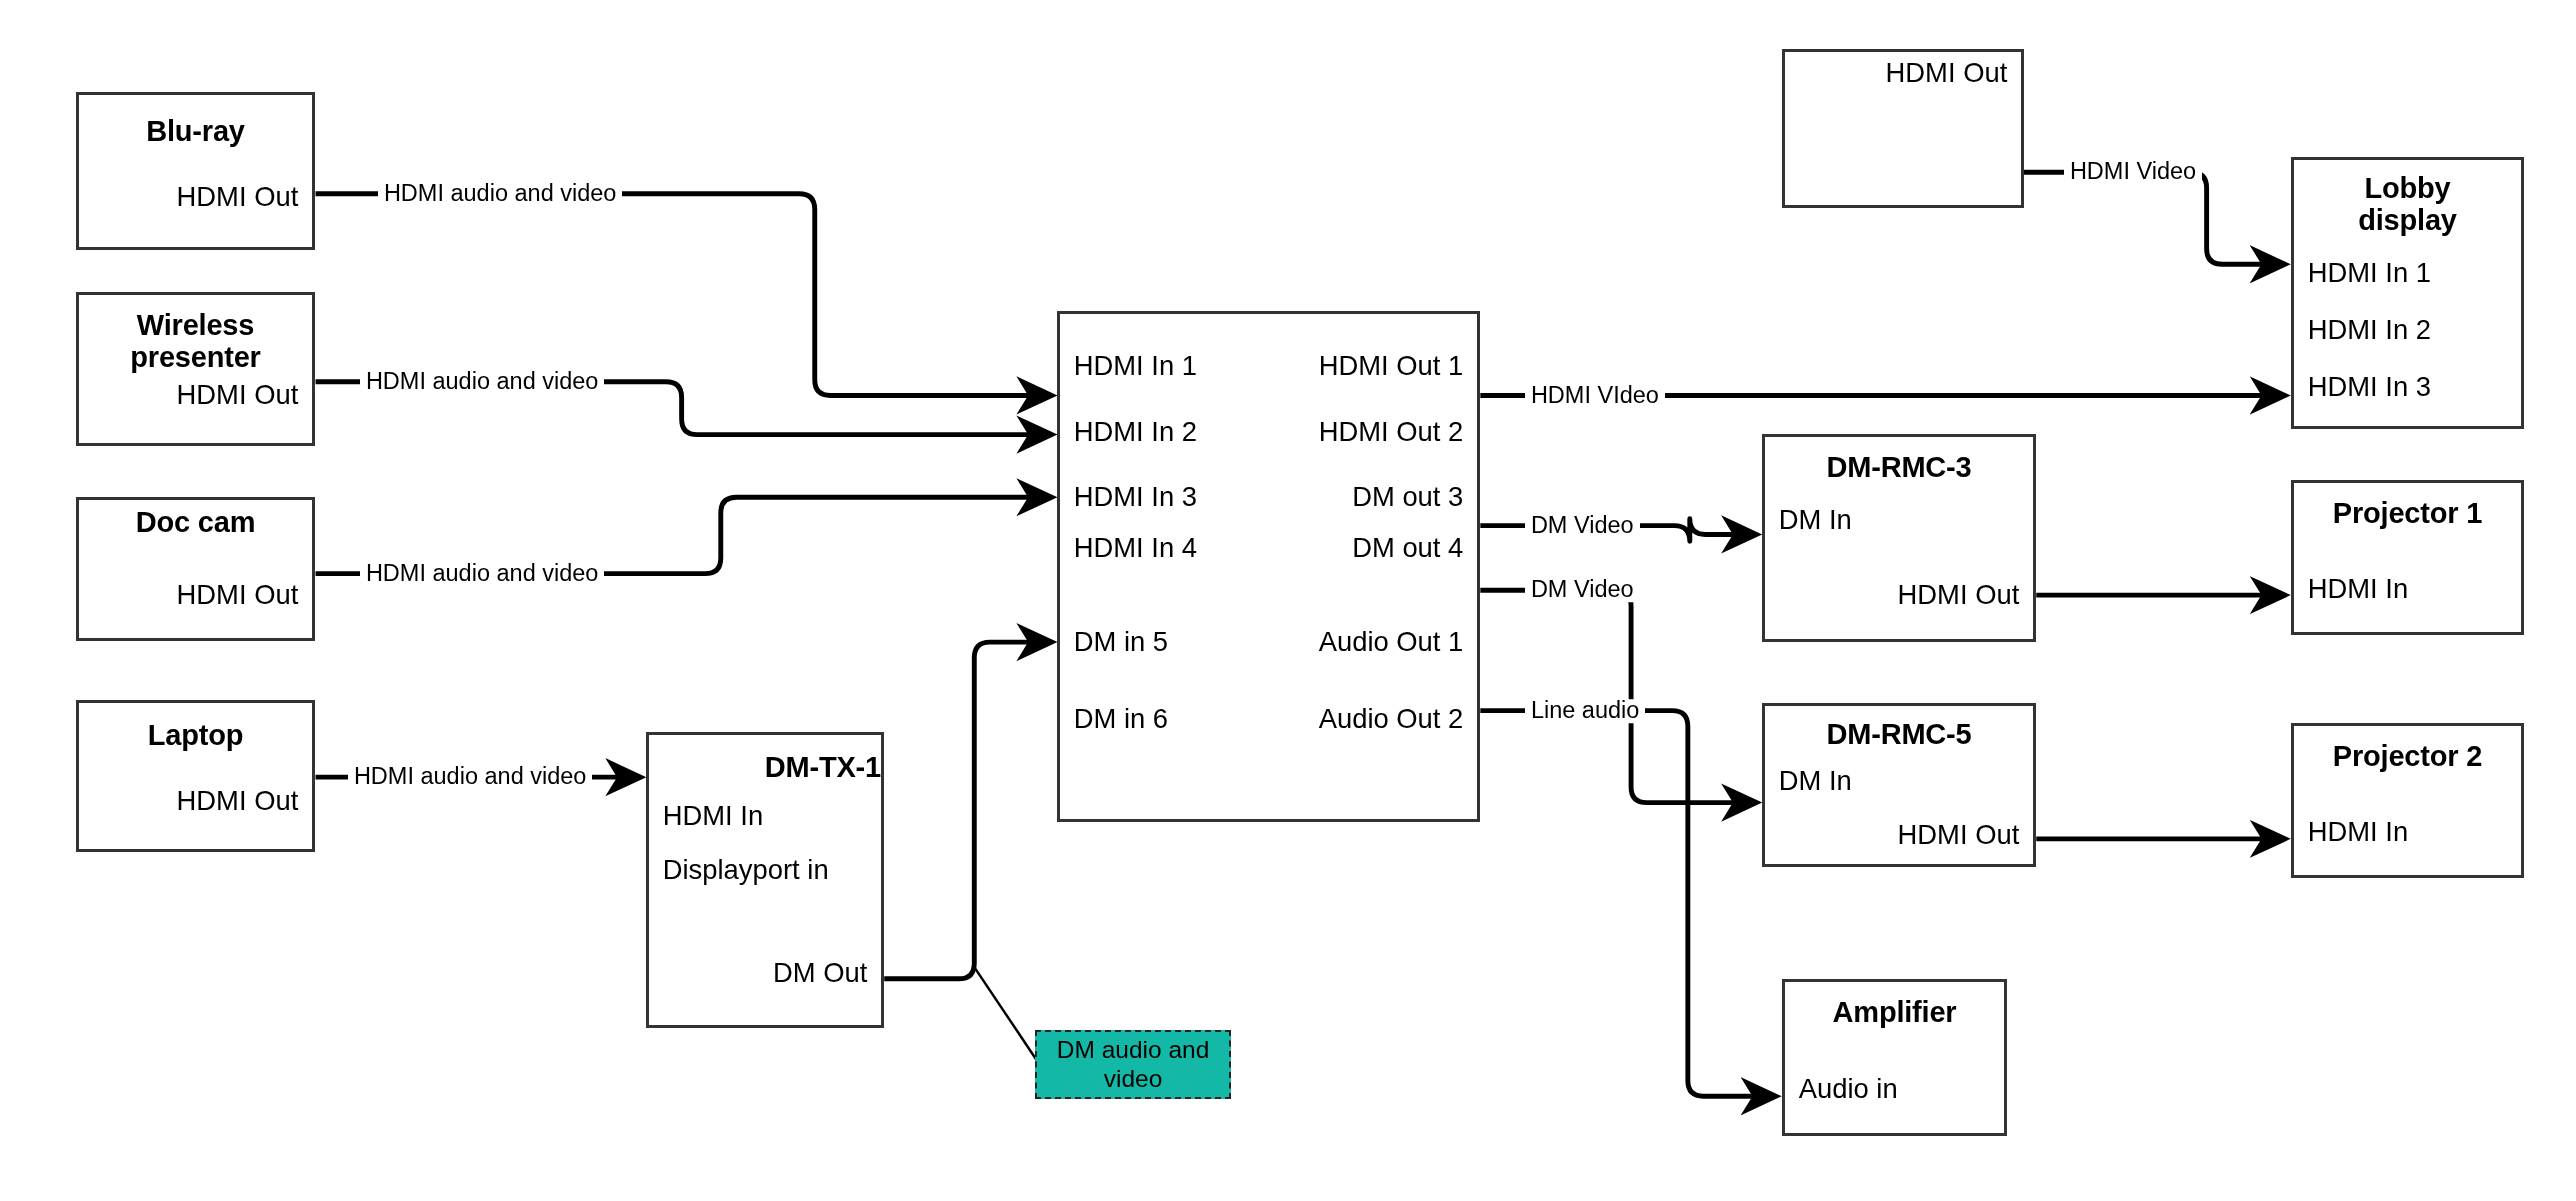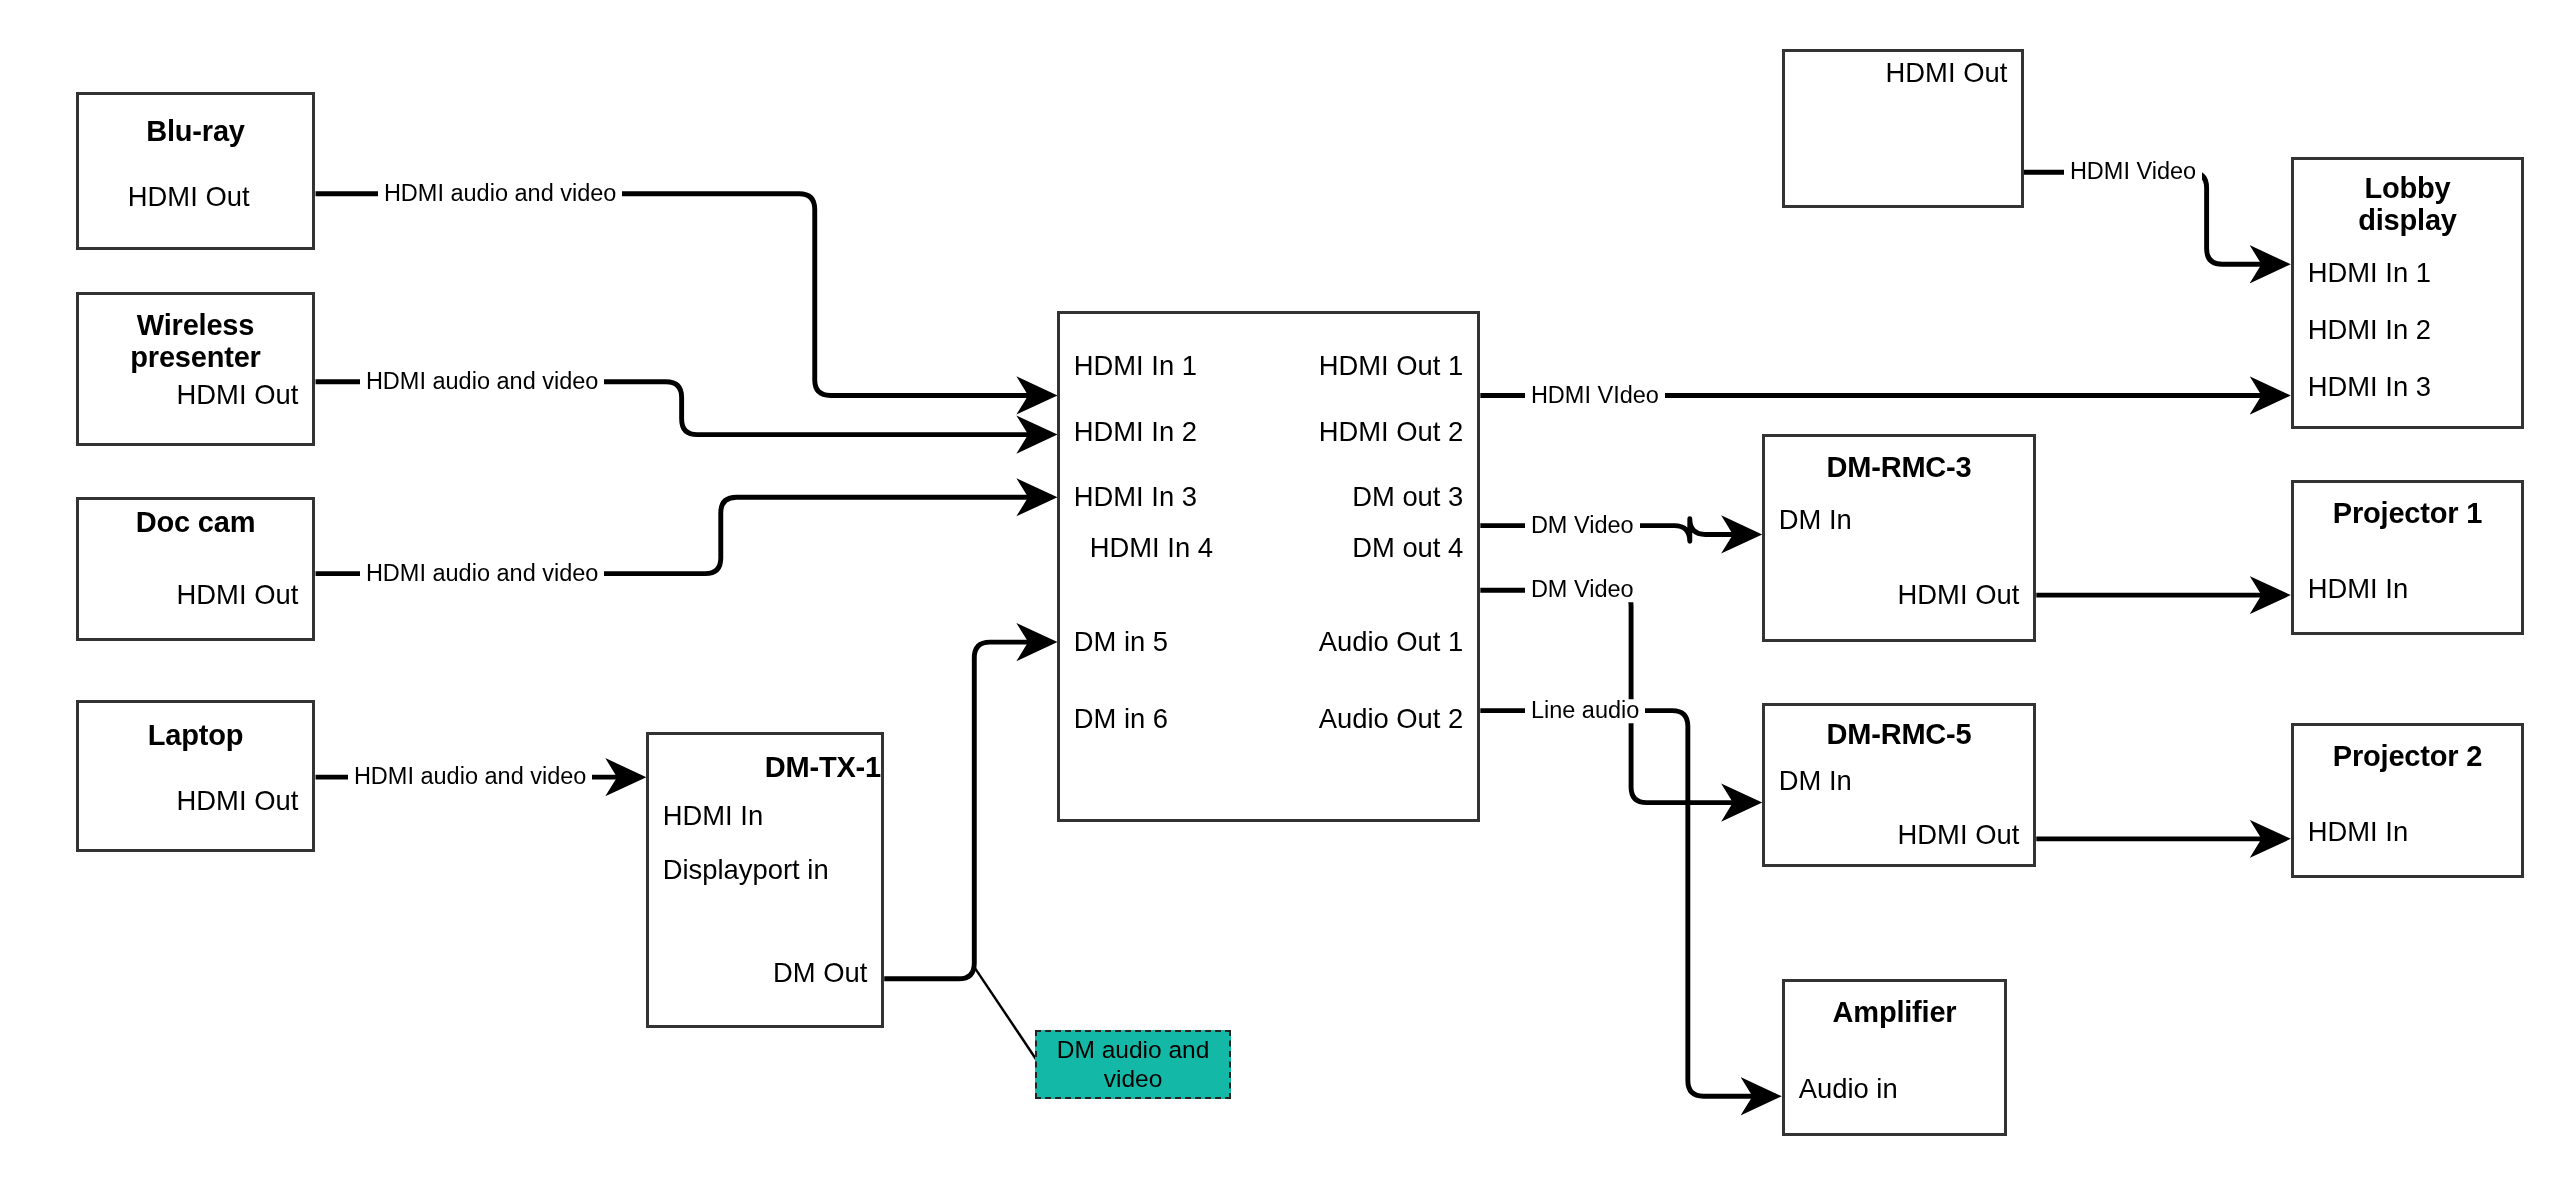--- a/index.html
+++ b/index.html
@@ -122,21 +122,21 @@
 
     <path class="wire" marker-end="url(#arrow)" d="M1512,603 H 1650 Q 1666,603 1666,619 V 804 Q 1666,820 1682,820 H 1794"></path>
 
     <path class="wire" marker-end="url(#arrow)" d="M1512,726 H 1708 Q 1724,726 1724,742 V 1104 Q 1724,1120 1740,1120 H 1814"></path>
 
     <path class="wire" marker-end="url(#arrow)" d="M2080,608 H 2334"></path>
 
     <path class="wire" marker-end="url(#arrow)" d="M2080,857 H 2334"></path>
   </svg>
 
-  <div class="node" style="left:76px; top:92px; width:239px; height:158px;align-items:center;">
+  <div class="node" style="left:76px; top:92px; width:239px; height:158px;">
     <div class="node-title" style="margin-top:19.6px;">Blu-ray</div>
     <div class="port right" style="margin-top:auto; margin-bottom:35px;">HDMI Out</div>
   </div>
 
   <div class="node" style="left:76px; top:292px; width:239px; height:154px;">
     <div class="node-title" style="margin-top:13.7px; padding:0 29px;">Wireless presenter</div>
     <div class="port right" style="margin-top:5.9px;">HDMI Out</div>
   </div>
 
   <div class="node" style="left:76px; top:497px; width:239px; height:144px;">
@@ -155,21 +155,21 @@
     <div class="port left" style="margin-top:24.5px;">Displayport in</div>
     <div class="port right" style="margin-top:auto; margin-bottom:37px;">DM Out</div>
   </div>
 
   <div class="node" style="left:1057px; top:311px; width:423px; height:511px;">
     <div style="position:relative; flex:1;">
 
       <div class="port left" style="position:absolute; left:0; top:37px;">HDMI In 1</div>
       <div class="port left" style="position:absolute; left:0; top:103px;">HDMI In 2</div>
       <div class="port left" style="position:absolute; left:0; top:168px;">HDMI In 3</div>
-      <div class="port left" style="position:absolute; left:16px; top:219px;">HDMI In 4</div>
+      <div class="port left" style="position:absolute; left:0; top:219px;">HDMI In 4</div>
       <div class="port left" style="position:absolute; left:0; top:313px;">DM in 5</div>
       <div class="port left" style="position:absolute; left:0; top:390px;">DM in 6</div>
 
       <div class="port right" style="position:absolute; right:0; top:37px;">HDMI Out 1</div>
       <div class="port right" style="position:absolute; right:0; top:103px;">HDMI Out 2</div>
       <div class="port right" style="position:absolute; right:0; top:168px;">DM out 3</div>
       <div class="port right" style="position:absolute; right:0; top:219px;">DM out 4</div>
       <div class="port right" style="position:absolute; right:0; top:313px;">Audio Out 1</div>
       <div class="port right" style="position:absolute; right:0; top:390px;">Audio Out 2</div>
     </div>

